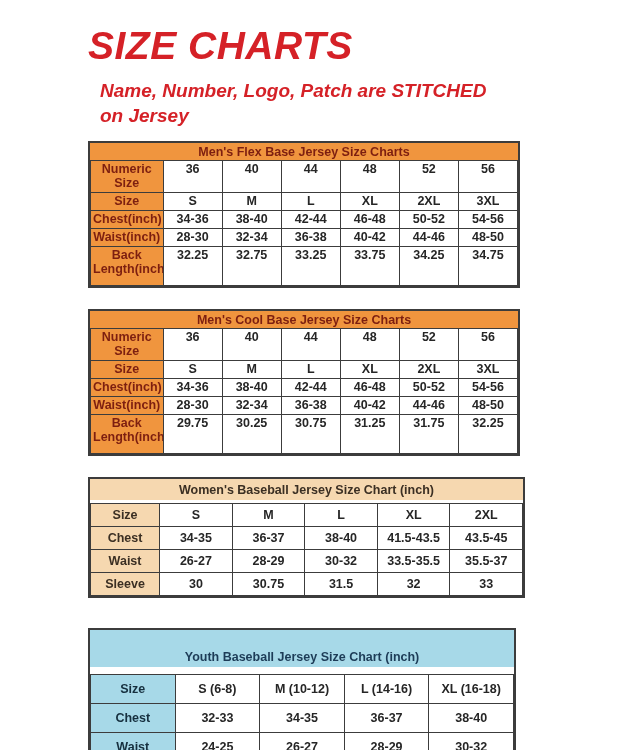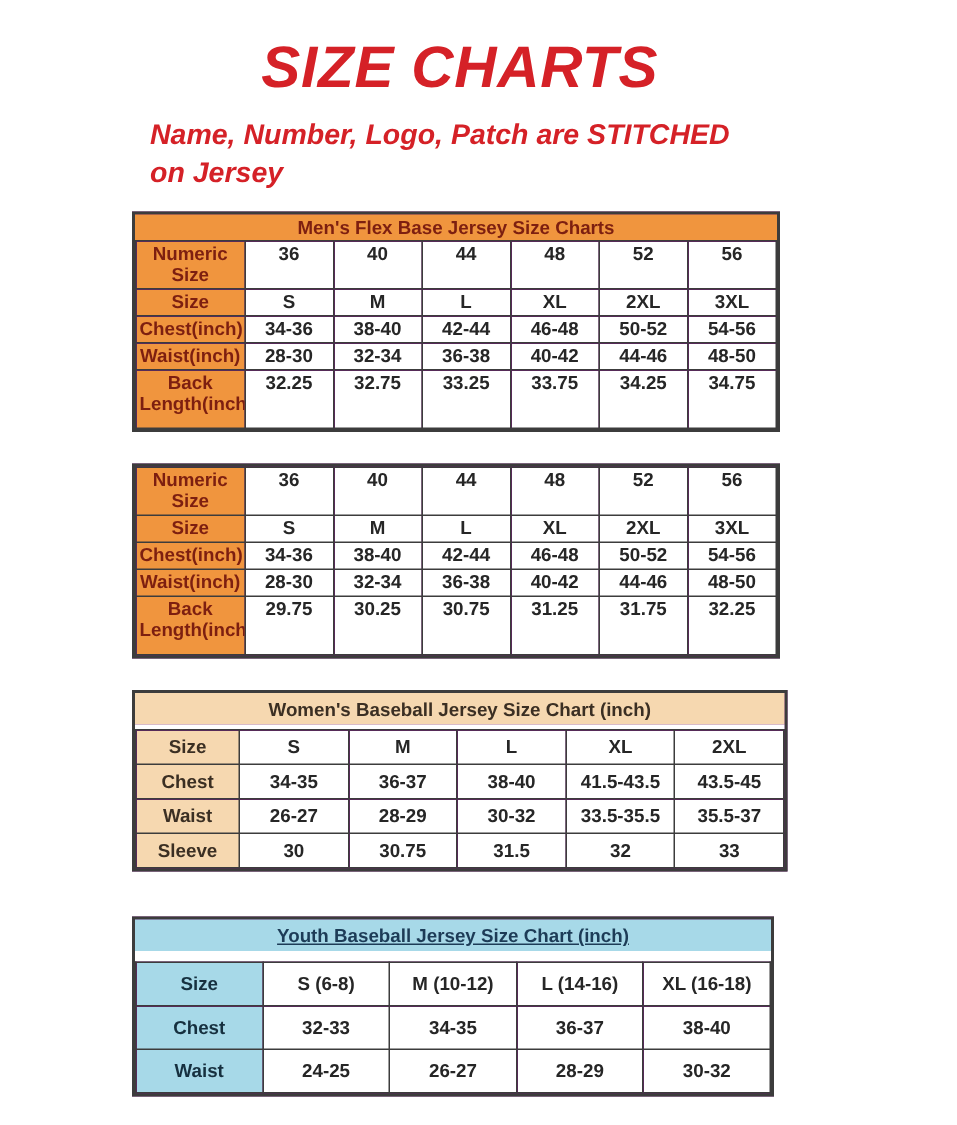--- a/index.html
+++ b/index.html
@@ -13,39 +13,39 @@
   }
   *{box-sizing:border-box;}
   html,body{margin:0;padding:0;}
   body{
     width:638px;height:750px;background:#ffffff;
     font-family:"Liberation Sans","DejaVu Sans",sans-serif;
     overflow:hidden;
   }
   .content{padding:24px 0 0 88px;width:530px;}
   .page-title{
-    width:437px;text-align:center;
+    width:437px;text-align:left;
     font-size:39px;font-weight:bold;font-style:italic;
     color:var(--red);margin:0 0 10px 0;letter-spacing:.5px;
   }
   .subtitle{
     width:460px;color:var(--red);
     font-weight:bold;font-style:italic;font-size:19px;line-height:1.32;
     margin:0 0 13px 12px;
   }
-  .size-table{border:2px solid var(--border);margin-bottom:21px;background:#701a75;}
+  .size-table{border:2px solid var(--border);margin-bottom:21px;background:#e5e5e5;}
   .t0,.t1{width:432px;}
   .t2{width:437px;margin-bottom:30px;}
   .t3{width:428px;margin-bottom:0;}
   .tbl-title{
     text-align:center;font-weight:bold;font-size:12.5px;padding:2px 0 1px;
   }
   .theme-orange .tbl-title{background:var(--orange);color:var(--maroon);}
   .theme-peach  .tbl-title{background:var(--peach);color:#3b2f23;padding:4px 0 3px;}
-  .theme-blue   .tbl-title{background:var(--blue);color:#1d3c57;padding:4px 0 3px;text-decoration:underline;}
+  .theme-blue   .tbl-title{background:var(--blue);color:#1d3c57;padding:20px 0 3px;}
   .tbl-gap{height:0;background:#fff;}
   .theme-peach .tbl-gap{height:3px;}
   .theme-blue  .tbl-gap{height:7px;}
   table.grid{border-collapse:collapse;width:100%;table-layout:fixed;}
   .grid th,.grid td{
     border:1px solid var(--border);
     text-align:center;font-size:12.5px;font-weight:bold;
     overflow:hidden;
   }
   .grid td{color:var(--ink);background:#fff;}
@@ -118,20 +118,21 @@
               <td>32.75</td>
               <td>33.25</td>
               <td>33.75</td>
               <td>34.25</td>
               <td>34.75</td>
             </tr>
           </tbody>
         </table>
       </section>
       <section class="size-table t1 theme-orange">
+        <div class="tbl-title">Men's Cool Base Jersey Size Charts</div>
         <div class="tbl-gap"></div>
         <table class="grid">
           <tbody>
             <tr>
               <th class="lbl">Numeric Size</th>
               <td>36</td>
               <td>40</td>
               <td>44</td>
               <td>48</td>
               <td>52</td>

